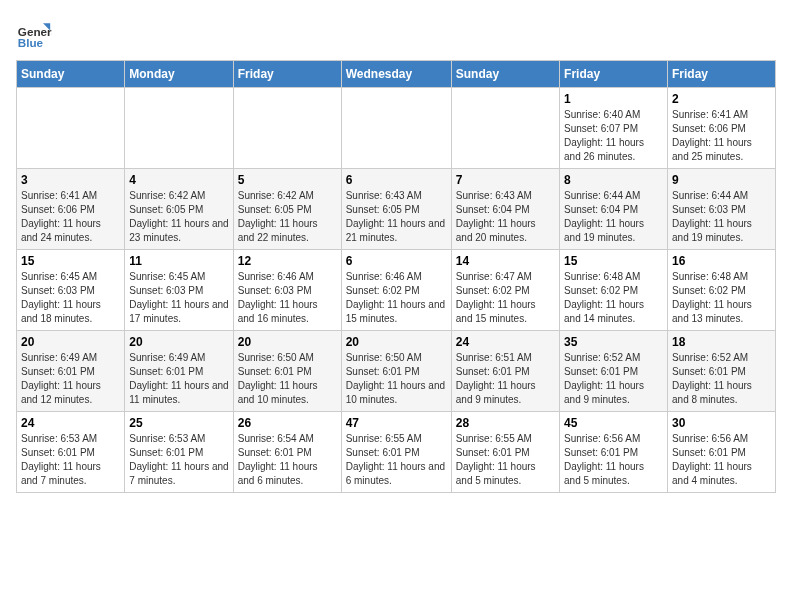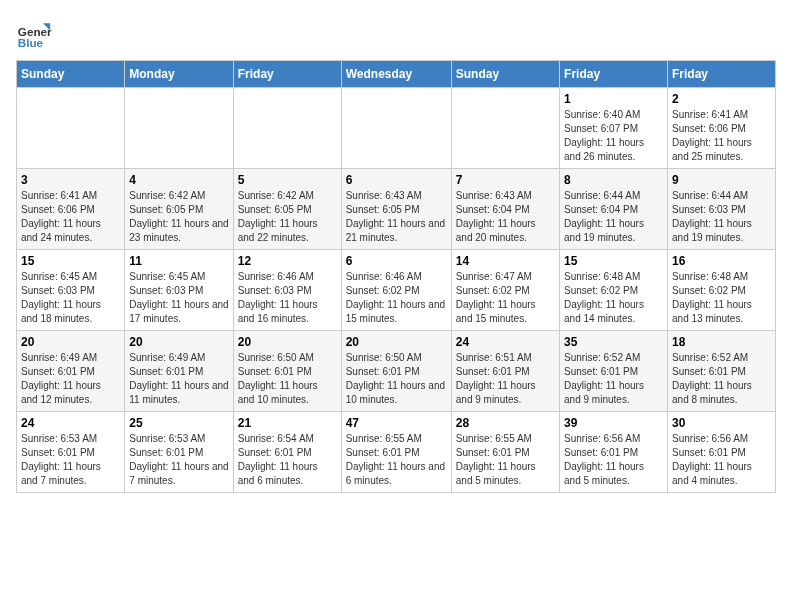--- a/index.html
+++ b/index.html
@@ -214,33 +214,33 @@
       <tr>
         <td>
           <div class="day-number">24</div>
           <div class="day-info">Sunrise: 6:53 AM<br>Sunset: 6:01 PM<br>Daylight: 11 hours and 7 minutes.</div>
         </td>
         <td>
           <div class="day-number">25</div>
           <div class="day-info">Sunrise: 6:53 AM<br>Sunset: 6:01 PM<br>Daylight: 11 hours and 7 minutes.</div>
         </td>
         <td>
-          <div class="day-number">21</div>
+          <div class="day-number">26</div>
           <div class="day-info">Sunrise: 6:54 AM<br>Sunset: 6:01 PM<br>Daylight: 11 hours and 6 minutes.</div>
         </td>
         <td>
           <div class="day-number">47</div>
           <div class="day-info">Sunrise: 6:55 AM<br>Sunset: 6:01 PM<br>Daylight: 11 hours and 6 minutes.</div>
         </td>
         <td>
           <div class="day-number">28</div>
           <div class="day-info">Sunrise: 6:55 AM<br>Sunset: 6:01 PM<br>Daylight: 11 hours and 5 minutes.</div>
         </td>
         <td>
-          <div class="day-number">39</div>
+          <div class="day-number">45</div>
           <div class="day-info">Sunrise: 6:56 AM<br>Sunset: 6:01 PM<br>Daylight: 11 hours and 5 minutes.</div>
         </td>
         <td>
           <div class="day-number">30</div>
           <div class="day-info">Sunrise: 6:56 AM<br>Sunset: 6:01 PM<br>Daylight: 11 hours and 4 minutes.</div>
         </td>
       </tr>
     </tbody>
 </table>
 

